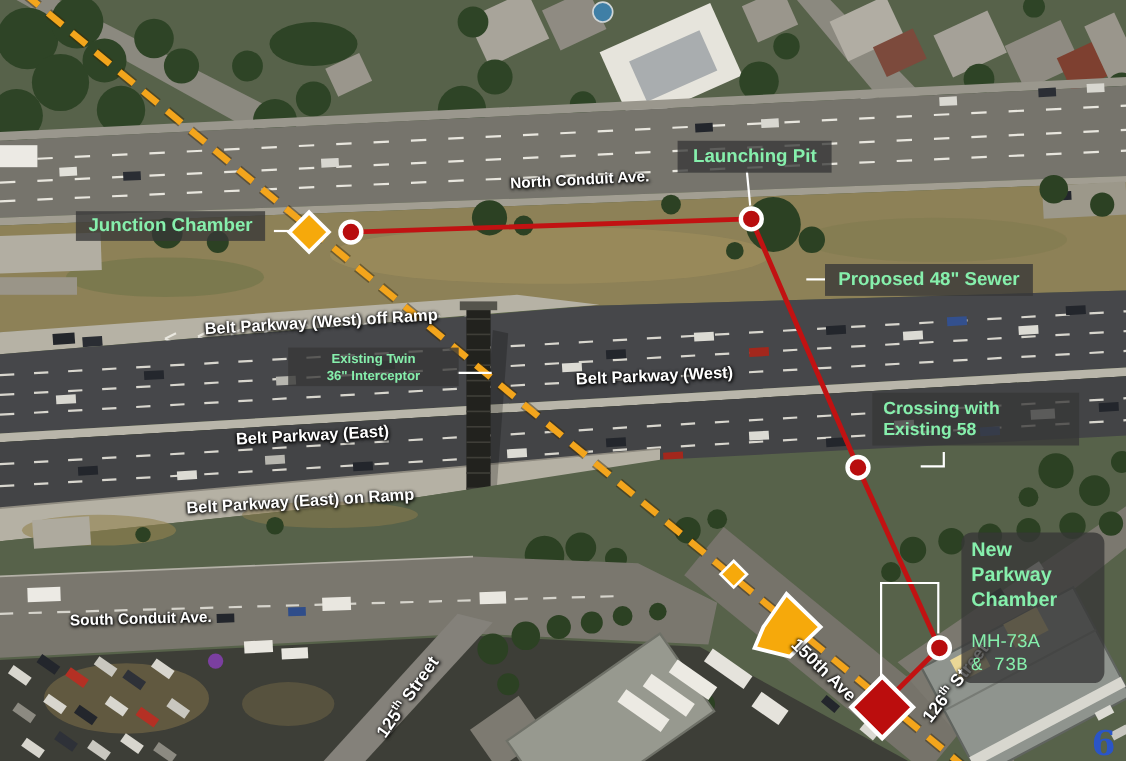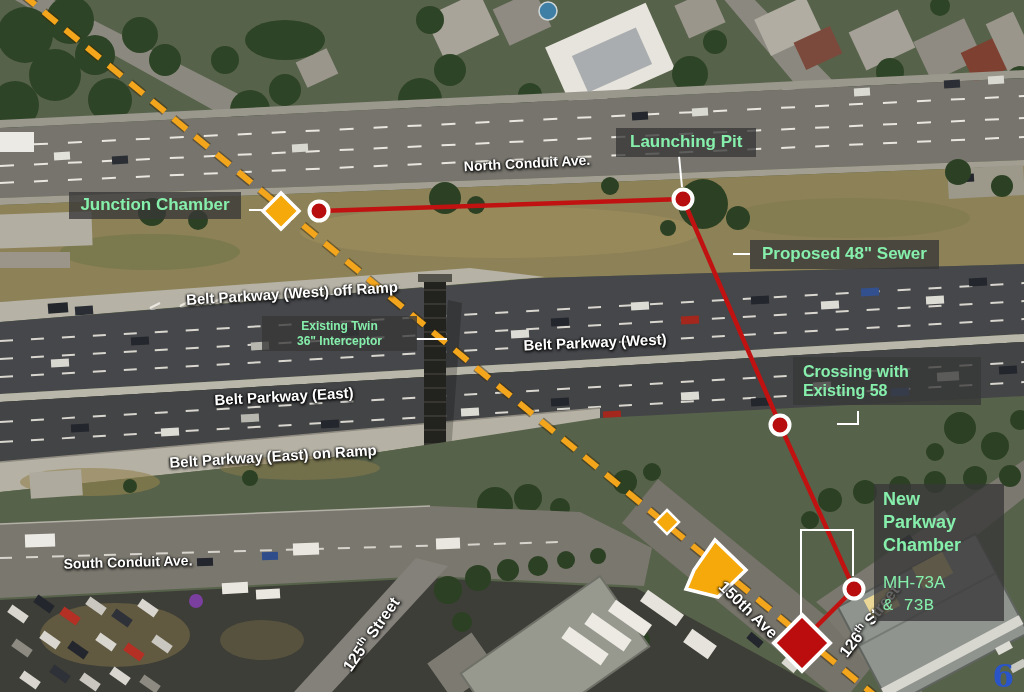--- a/index.html
+++ b/index.html
@@ -352,21 +352,21 @@
   <div class="anno-box" style="left:262px;top:316px;width:135px;text-align:center;font-size:12px;">
     <div>Existing Twin</div>
     <div>36" Interceptor</div>
   </div>
 
   <div class="anno-box" style="left:793px;top:357px;width:168px;font-size:16px;line-height:19px;padding:5px 10px;">
     <div>Crossing with</div>
     <div>Existing 58</div>
   </div>
 
-  <div class="anno-box" style="left:874px;top:484px;width:112px;font-size:18px;line-height:23px;padding:4px 9px;">
+  <div class="anno-box" style="left:874px;top:484px;width:112px;font-size:18px;line-height:23px;padding:4px 9px;border-radius:10px;">
     <div>New</div>
     <div>Parkway</div>
     <div>Chamber</div>
     <div class="sub" style="font-size:17px;margin-top:14px;">MH-73A</div>
     <div class="sub" style="font-size:17px;font-family:Liberation Mono, monospace;">&amp; 73B</div>
   </div>
 
   <div class="street-label" style="left:527px;top:163px;--rot:-3deg;font-size:14px;">North Conduit Ave.</div>
   <div class="street-label" style="left:292px;top:293px;--rot:-3.5deg;">Belt Parkway (West) off Ramp</div>
   <div class="street-label" style="left:595px;top:342px;--rot:-2.5deg;">Belt Parkway (West)</div>

